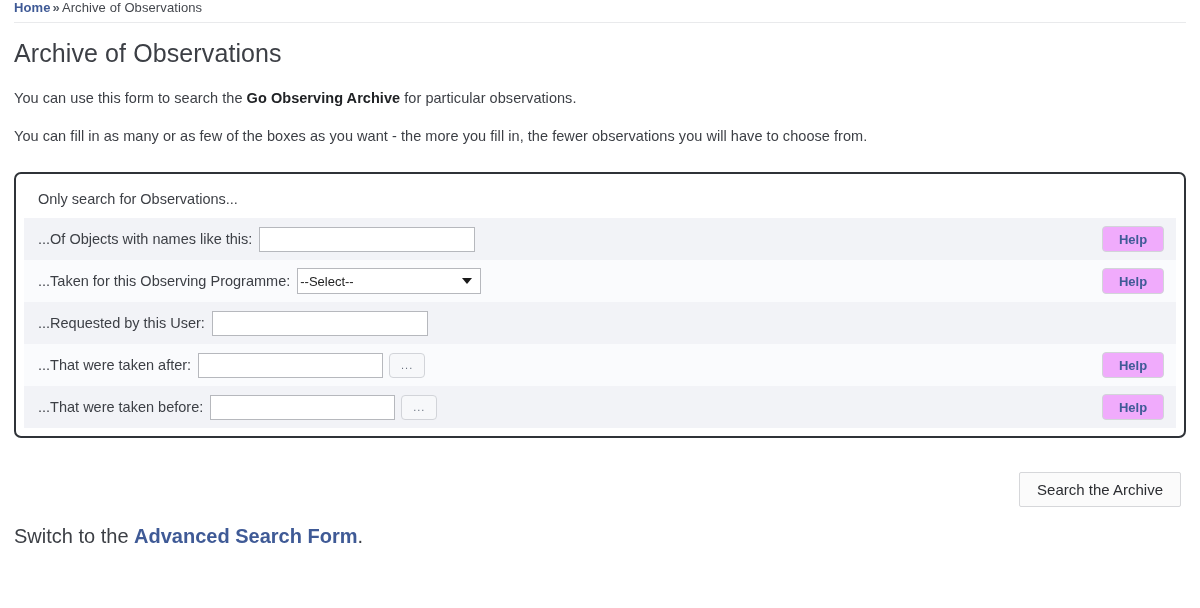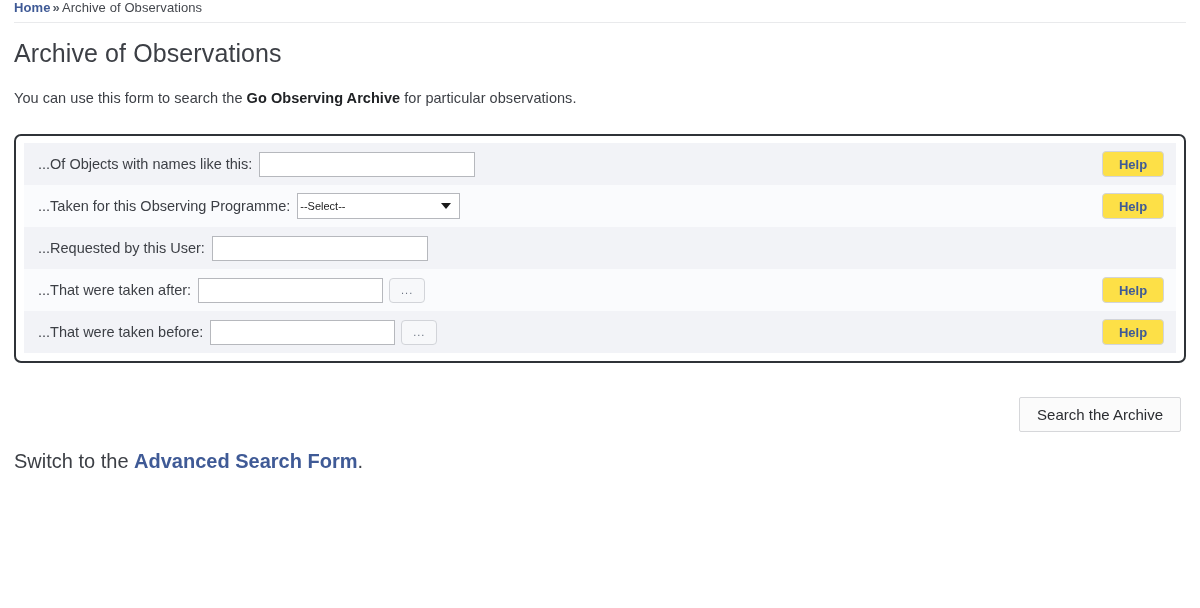--- a/index.html
+++ b/index.html
@@ -110,24 +110,24 @@
     padding: 1px 4px;
     box-sizing: border-box;
     outline: none;
   }
   .w-objects { width: 216px; }
   .w-user    { width: 216px; }
   .w-date    { width: 185px; }
 
   select.select-input {
     font-family: "Liberation Sans", sans-serif;
-    font-size: 11px;
+    font-size: 13px;
     color: #222;
     height: 26px;
-    width: 163px;
+    width: 184px;
     border: 1px solid #b6b8bd;
     background: #ffffff;
     padding: 1px 2px;
     box-sizing: border-box;
     -webkit-appearance: none;
     -moz-appearance: none;
     appearance: none;
     outline: none;
   }
   .select-wrap { position: relative; display: inline-block; }
@@ -161,21 +161,21 @@
 
   button.help-btn {
     font-family: "Liberation Sans", sans-serif;
     font-size: 13px;
     font-weight: bold;
     color: #3f5a96;
     width: 62px;
     height: 26px;
     border: 1px solid #d2d4d9;
     border-radius: 4px;
-    background: #fde047;
+    background: #f0abfc;
     cursor: pointer;
     padding: 0;
     flex: none;
   }
   .help-slot { width: 62px; height: 26px; flex: none; }
 
   
   .submit-area {
     display: flex;
     justify-content: flex-end;
@@ -212,23 +212,25 @@
   <div class="breadcrumb">
     <a href="#">Home</a><span class="sep">»</span><span class="current">Archive of Observations</span>
   </div>
 
   <div class="hr"></div>
 
   <h1 class="page-title">Archive of Observations</h1>
 
   <p class="intro"><span>You can use this form to search the </span><b>Go Observing Archive</b><span> for particular observations.</span></p>
 
+  <p class="intro">You can fill in as many or as few of the boxes as you want - the more you fill in, the fewer observations you will have to choose from.</p>
 
   <div class="panel">
 
+    <div class="panel-heading">Only search for Observations...</div>
 
     <div class="form-row row-odd">
       <span class="row-label">...Of Objects with names like this:</span>
       <span class="field-area">
         <input class="text-input w-objects" type="text" value="" style="">
       </span>
       <button class="help-btn">Help</button>
     </div>
 
     <div class="form-row row-even">

